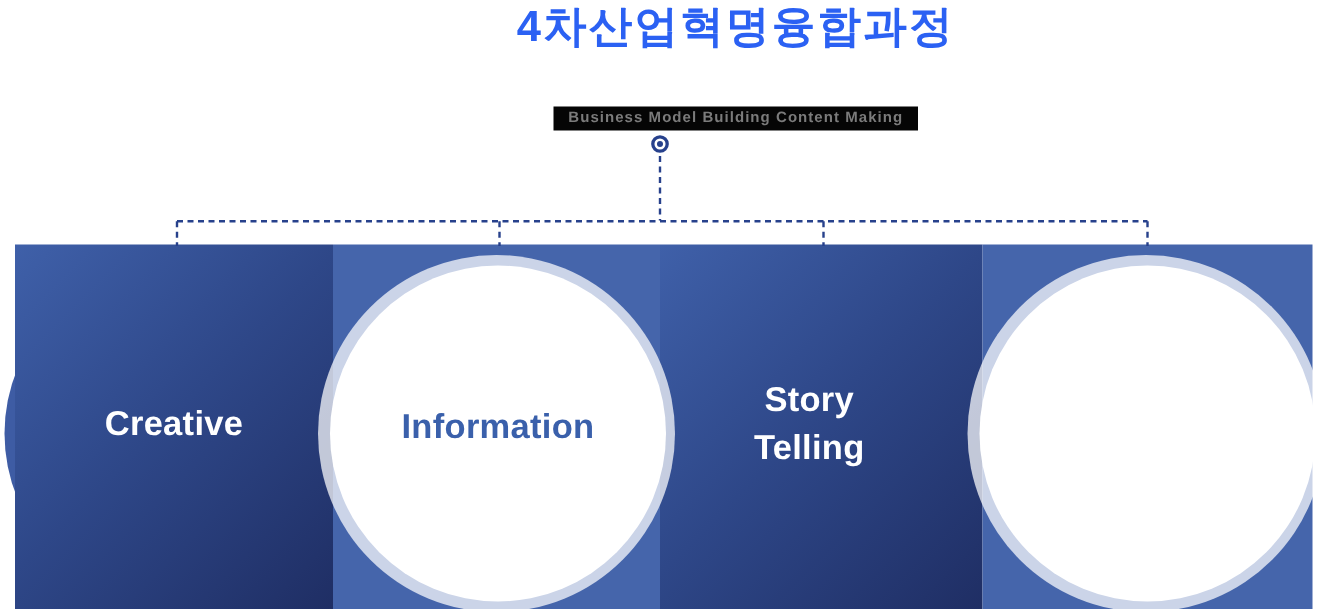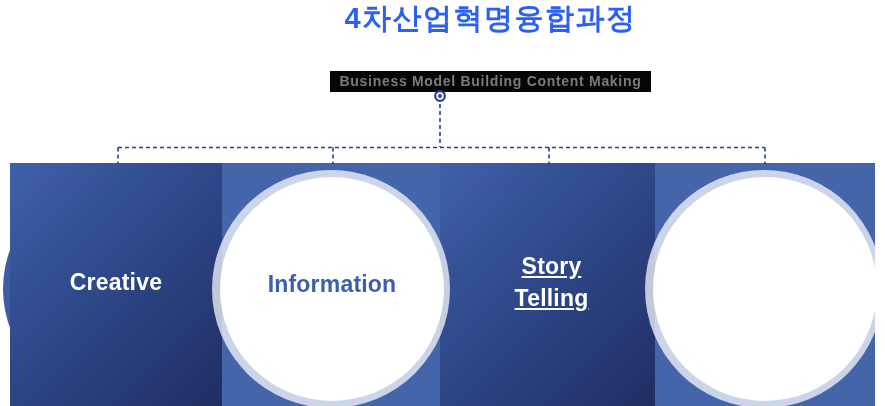--- a/index.html
+++ b/index.html
@@ -8,21 +8,21 @@
     font-family:"Liberation Sans","DejaVu Sans",sans-serif;
   }
   
   .header{position:absolute;top:0;left:0;width:885px;text-align:center;margin-left:48px;}
   .title{
     margin:2px 0 0 0;font-size:29px;line-height:32px;font-weight:800;
     color:#2B61F3;letter-spacing:1.5px;
   }
   .subtitle{
     display:inline-block;margin-top:19px;background:#050505;color:#7B7B7B;
-    font-size:14px;font-weight:700;letter-spacing:0.7px;padding:2px 10px 3px 10px;
+    font-size:10px;font-weight:700;letter-spacing:0.7px;padding:2px 10px 3px 10px;
   }
   
   .connector{position:absolute;left:0;top:0;pointer-events:none;}
   
   .shape{position:absolute;}
   .ghost1{left:3px;top:176px;width:226px;height:226px;border-radius:50%;background:#3E5CA4;}
   .rect-dark{
     top:163px;height:243px;
     background:linear-gradient(135deg,#3F60A9 0%,#2E4788 48%,#1F2E64 100%);
   }
@@ -45,21 +45,21 @@
   .circle4{left:653px;}
   
   .label{
     position:absolute;display:flex;flex-direction:column;align-items:center;
     justify-content:center;text-align:center;font-weight:700;font-size:23px;
     line-height:32px;letter-spacing:0.2px;
   }
   .label span{display:block;}
   .label-dark{top:163px;height:238px;color:#FFFFFF;}
   .label-p1{left:10px;width:212px;gap:43px;}
-  .label-p3{left:444px;width:215px;text-decoration:underline;}
+  .label-p3{left:432px;width:215px;}
   .label-circle{color:#3A60AB;transform:translateY(-5px);}
   .label-p2{left:220px;top:177px;width:224px;height:224px;}
   .label-p4{left:653px;top:177px;width:224px;height:224px;}
 </style>
 </head>
 <body>
 
 <div class="stage">
 
   <div class="header">

